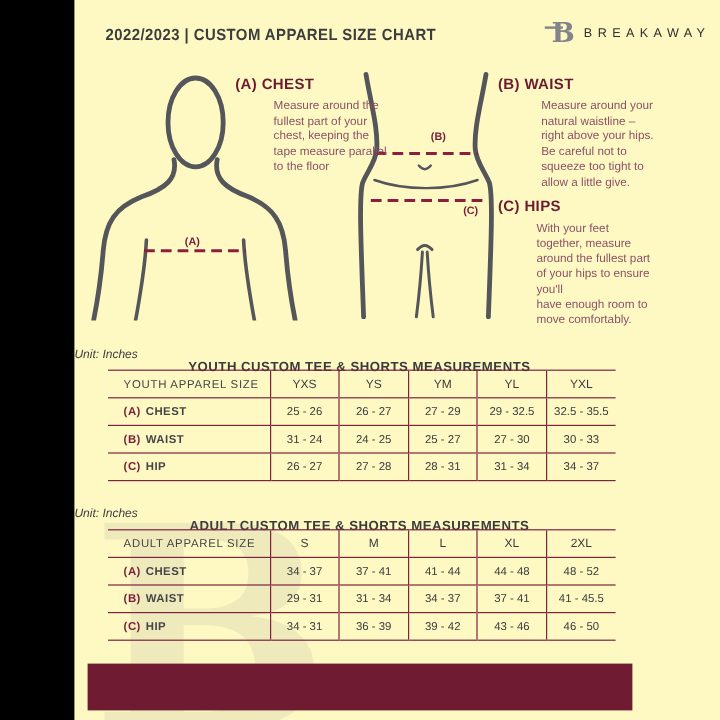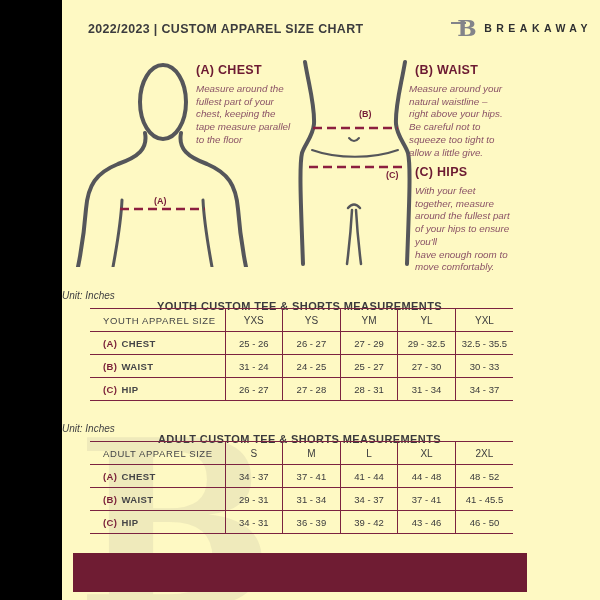--- a/index.html
+++ b/index.html
@@ -17,44 +17,44 @@
     color:#3c3c3e; letter-spacing:0.4px; transform:scaleX(0.92); transform-origin:left center;
     white-space:nowrap;
   }
   .brand { position:absolute; right:24px; top:13px; display:flex; align-items:center; gap:7px; }
   .logo-mark { position:relative; width:26px; height:30px; }
   .logo-b {
     position:absolute; left:6px; top:1px; font-family:"DejaVu Serif", serif;
     font-size:23px; font-weight:bold; color:#83848a;
   }
   .logo-bar { position:absolute; left:0; top:9px; width:15px; height:2px; background:#83848a; }
-  .brand-name { font-size:10.5px; font-weight:bold; letter-spacing:4.5px; color:#2e2f31; }
+  .brand-name { font-size:10.5px; font-weight:normal; letter-spacing:4.5px; color:#2e2f31; }
 
   
   .fig { position:absolute; }
   .fig-torso { left:6px; top:57px; }
   .fig-lower { left:223px; top:58px; }
   .marker {
     position:absolute; font-size:9px; font-weight:bold; color:#761d38;
   }
   .marker-a { left:92px; top:196px; }
   .marker-b { left:297px; top:109px; }
   .marker-c { left:324px; top:170px; }
 
   
   .guide-heading {
     position:absolute; font-size:12.5px; font-weight:bold; color:#6c1a32;
     letter-spacing:0.3px;
   }
   .guide-body {
-    position:absolute; font-size:9.8px; font-style:italic; color:#8a5266;
-    line-height:1.3; white-space:pre-line;
+    position:absolute; font-size:9.8px; color:#8a5266;
+    line-height:1.3; white-space:pre-line;margin-left:32px;
   }
   .h-chest { left:134px; top:63px; }   .b-chest { left:134px; top:83px; width:120px; }
-  .h-waist { left:353px; top:63px; }   .b-waist { left:347px; top:83px; width:130px; }
+  .h-waist { left:353px; top:63px; }   .b-waist { left:357px; top:83px; width:130px; }
   .h-hips  { left:353px; top:165px; }  .b-hips  { left:353px; top:185px; width:132px; }
 
   
   .sec-title {
     position:absolute; left:0; width:475px; text-align:center;
     font-size:11px; font-weight:bold; color:#3b3b3d; letter-spacing:0.4px;margin-top:24px;
   }
   .sec-unit {
     position:absolute; left:0; width:475px; 
     font-size:10px; font-style:italic; color:#3f3f41;

